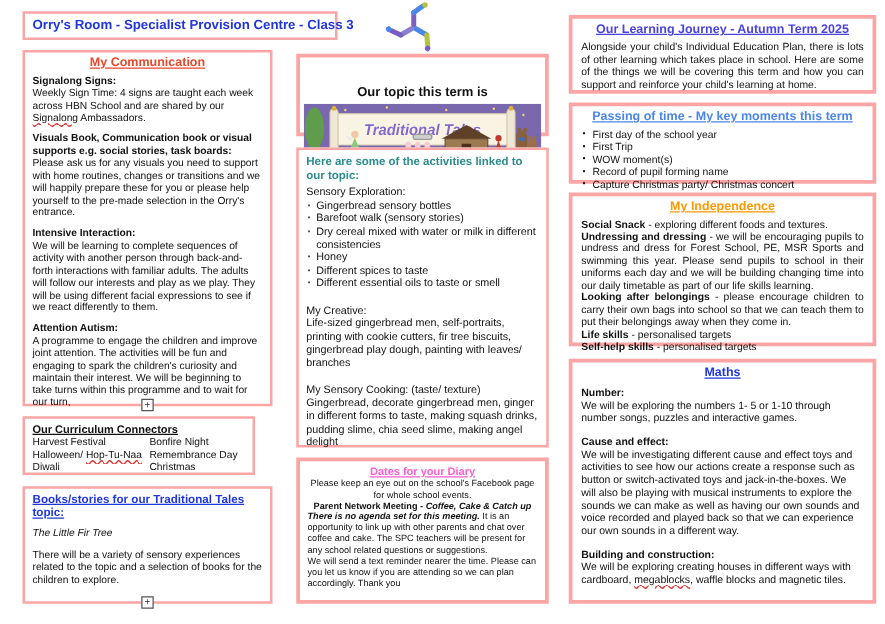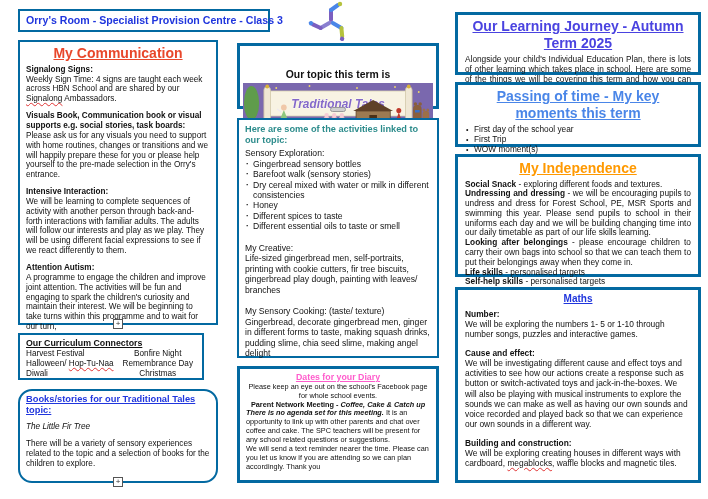--- a/index.html
+++ b/index.html
@@ -1,23 +1,23 @@
 <!DOCTYPE html>
 <html><head>
 <meta charset="utf-8">
 <style>
   * { margin:0; padding:0; box-sizing:border-box; }
   html,body { background:#ffffff; }
   body { font-family:"Liberation Sans", sans-serif; color:#111; }
   #page { position:relative; width:708px; height:499px; background:#fff; overflow:hidden; }
 
-  .box { position:absolute; background:#fff; border:2px solid #0369a1; padding:3px 6px 4px 6px; }
+  .box { position:absolute; background:#fff; border:2px solid #fca5a5; padding:3px 6px 4px 6px; }
   .box.thick { border-width:3px; padding:3px 7px 4px 7px; }
 
-  .bh { font-weight:bold; text-decoration:underline; text-align:center; font-size:14px; margin-bottom:3px; }
+  .bh { font-weight:bold; text-decoration:underline; text-align:center; font-size:10px; margin-bottom:3px; }
   .red    { color:#e8472b; }
   .blue   { color:#2036dd; }
   .blue2  { color:#4a43e0; }
   .corn   { color:#4a86e8; }
   .orange { color:#ff9900; }
   .pink   { color:#ff5ccc; }
 
   .sq { text-decoration:underline wavy #e03333; text-decoration-thickness:1px; text-underline-offset:1px; }
 
   
@@ -25,23 +25,23 @@
   #hdr .t { font-size:10.6px; font-weight:bold; color:#2036dd; white-space:nowrap; }
 
   
   #comm { left:18px; top:40px; width:200px; height:285px; font-size:8.2px; line-height:1.2; }
   #comm .sec { margin-bottom:7px; }
   #comm .lbl { font-weight:bold; }
 
   #curr { left:18px; top:333px; width:186px; height:47px; font-size:8.2px; line-height:1.25; }
   #curr .h { font-weight:bold; text-decoration:underline; font-size:8.8px; }
   #curr .cols { display:flex; }
-  #curr .c1 { width:55%; } #curr .c2 { width:45%;text-align:center; }
-
-  #books { left:18px; top:389px; width:200px; height:94px; font-size:8.2px; line-height:1.2;border-radius:14px; }
+  #curr .c1 { width:55%; } #curr .c2 { width:45%; }
+
+  #books { left:18px; top:389px; width:200px; height:94px; font-size:8.2px; line-height:1.2; }
   #books .h { font-weight:bold; text-decoration:underline; color:#2036dd; font-size:9.3px; line-height:1.2; margin-bottom:6px; }
   #books .it { font-style:italic; }
   #books .body { margin-top:7px; }
 
   
   #trisk { position:absolute; left:302px; top:1px; width:58px; height:42px; }
   #topic { left:237px; top:43px; width:202px; height:66px; padding:21px 3px; }
   #topic .t { font-weight:bold; font-size:10.4px; text-align:center; margin:2px 0 3px 0; }
   #topic svg.banner { display:block; width:100%; height:42px; }
   .imgtab { position:absolute; left:330px; top:107px; width:16px; height:5px; background:#cfcfcf; border:1px solid #9a9a9a; border-radius:3px; }

